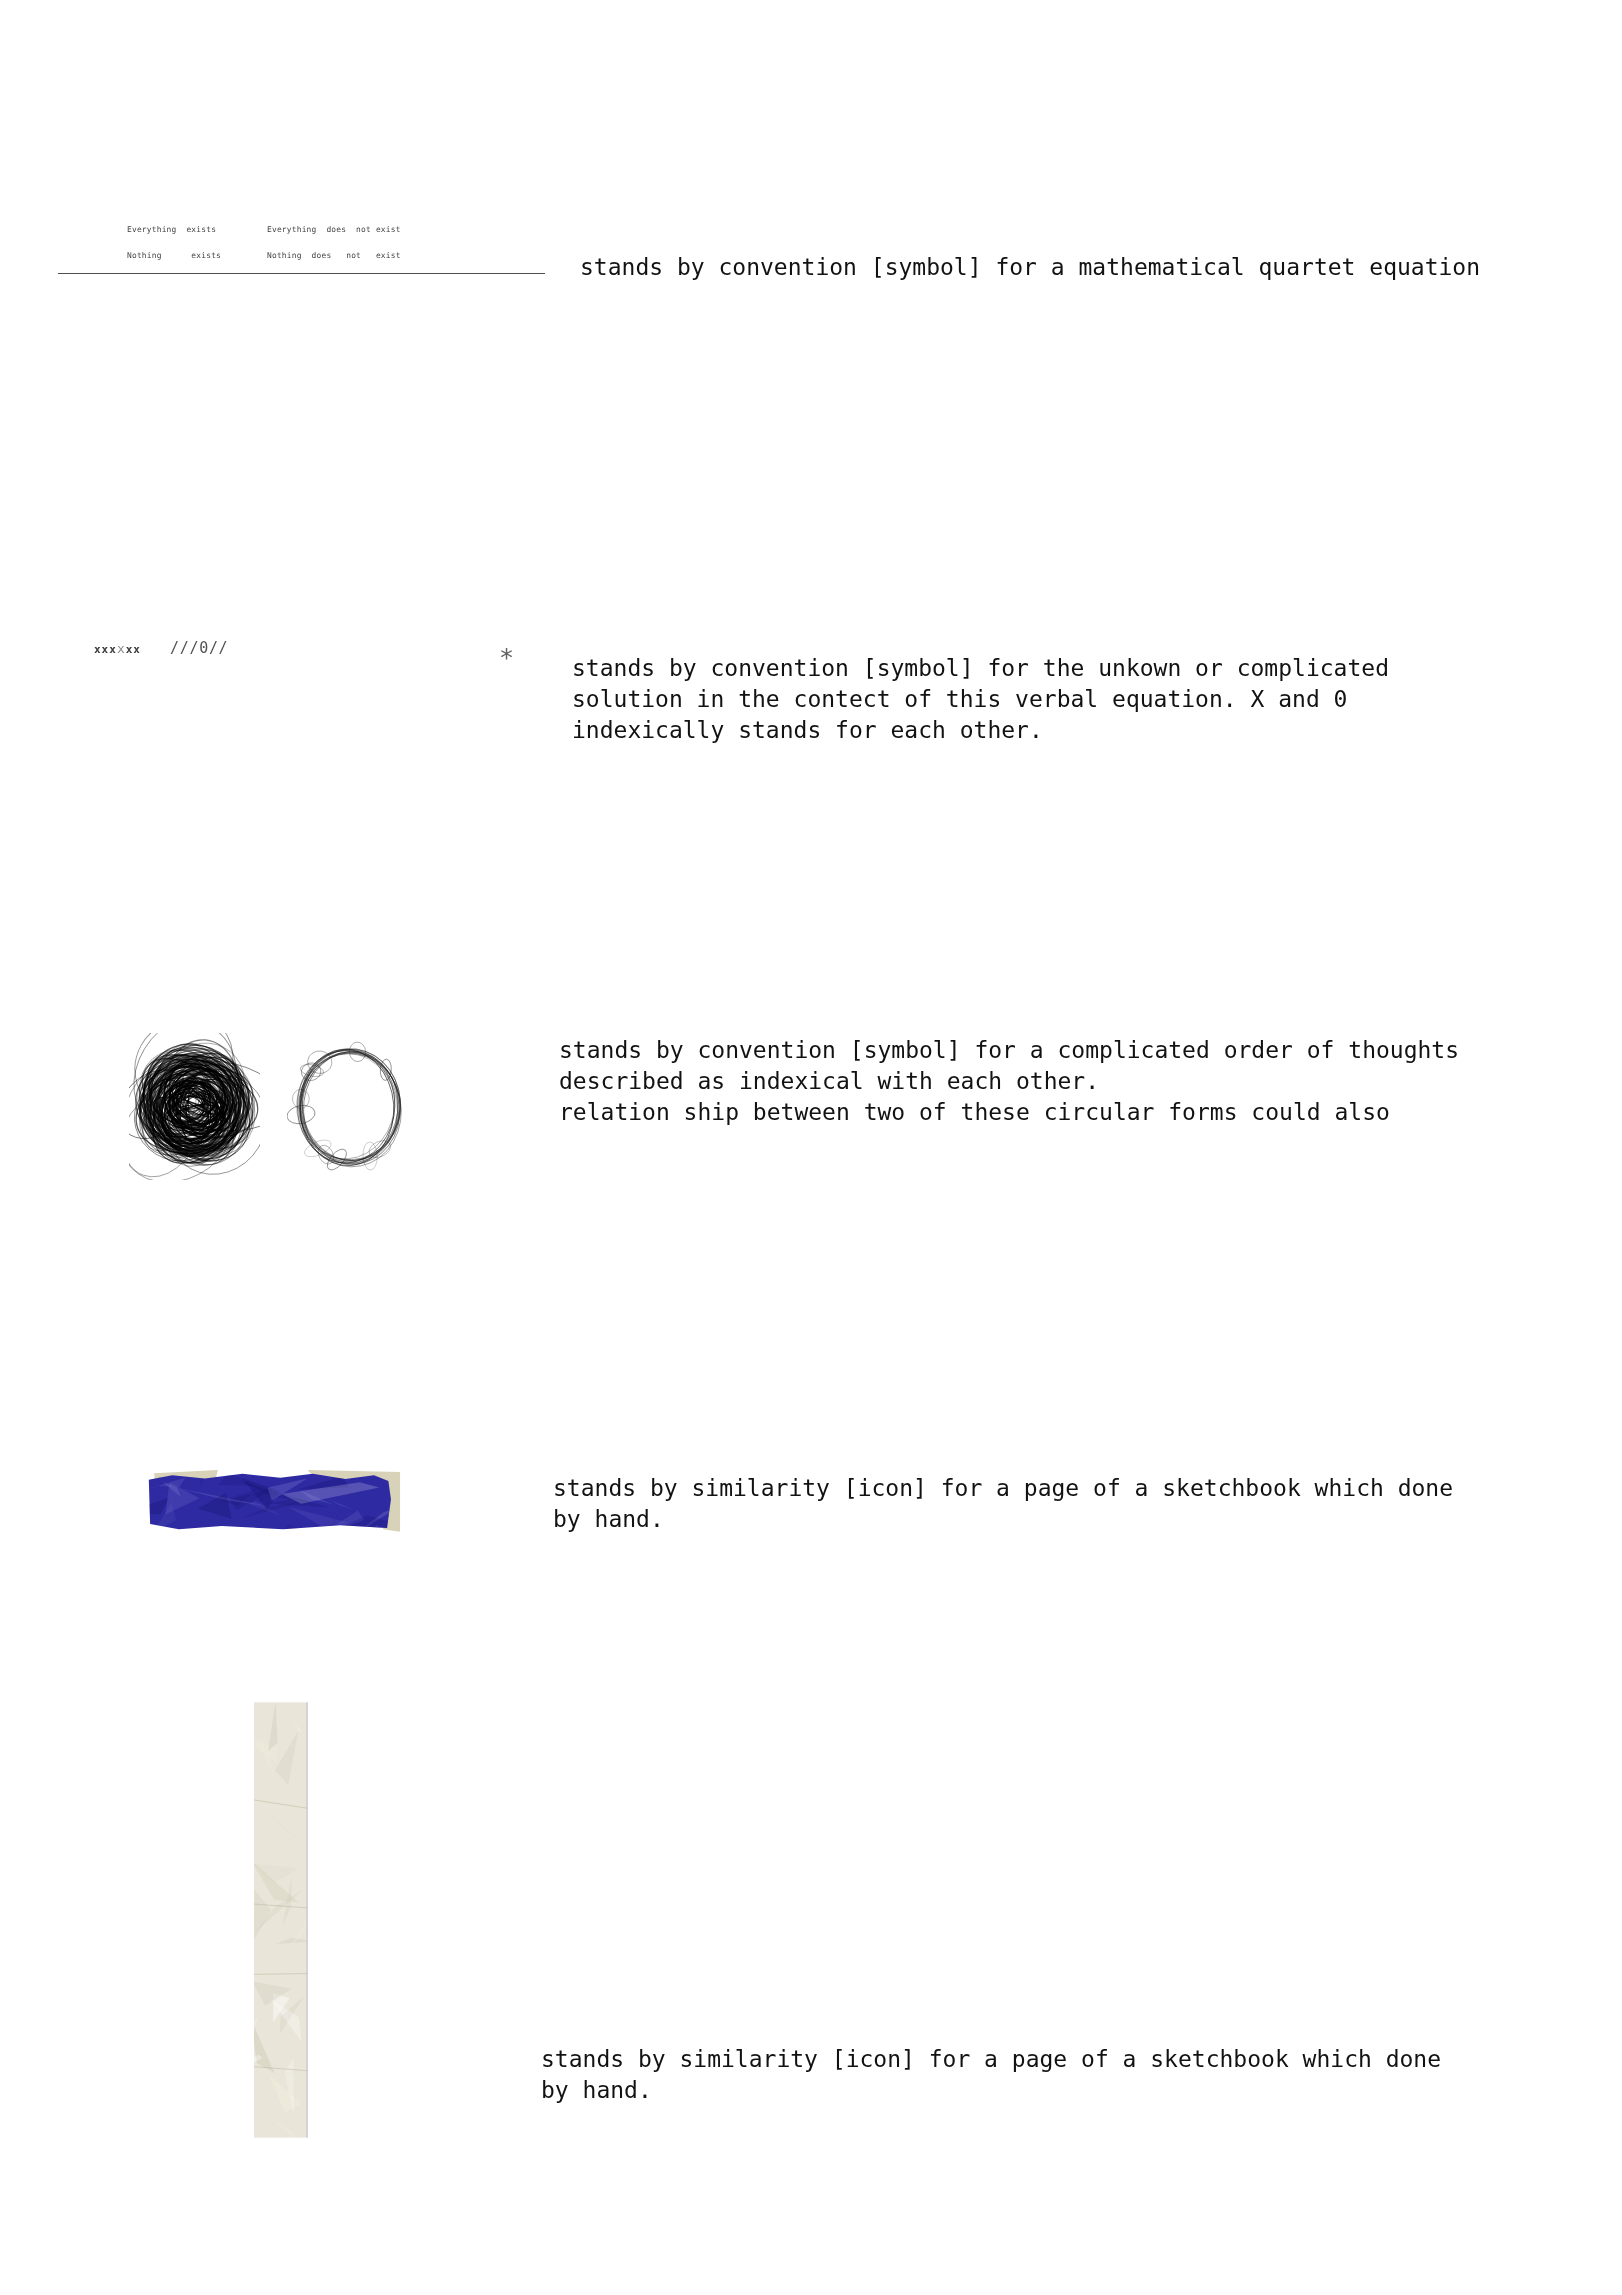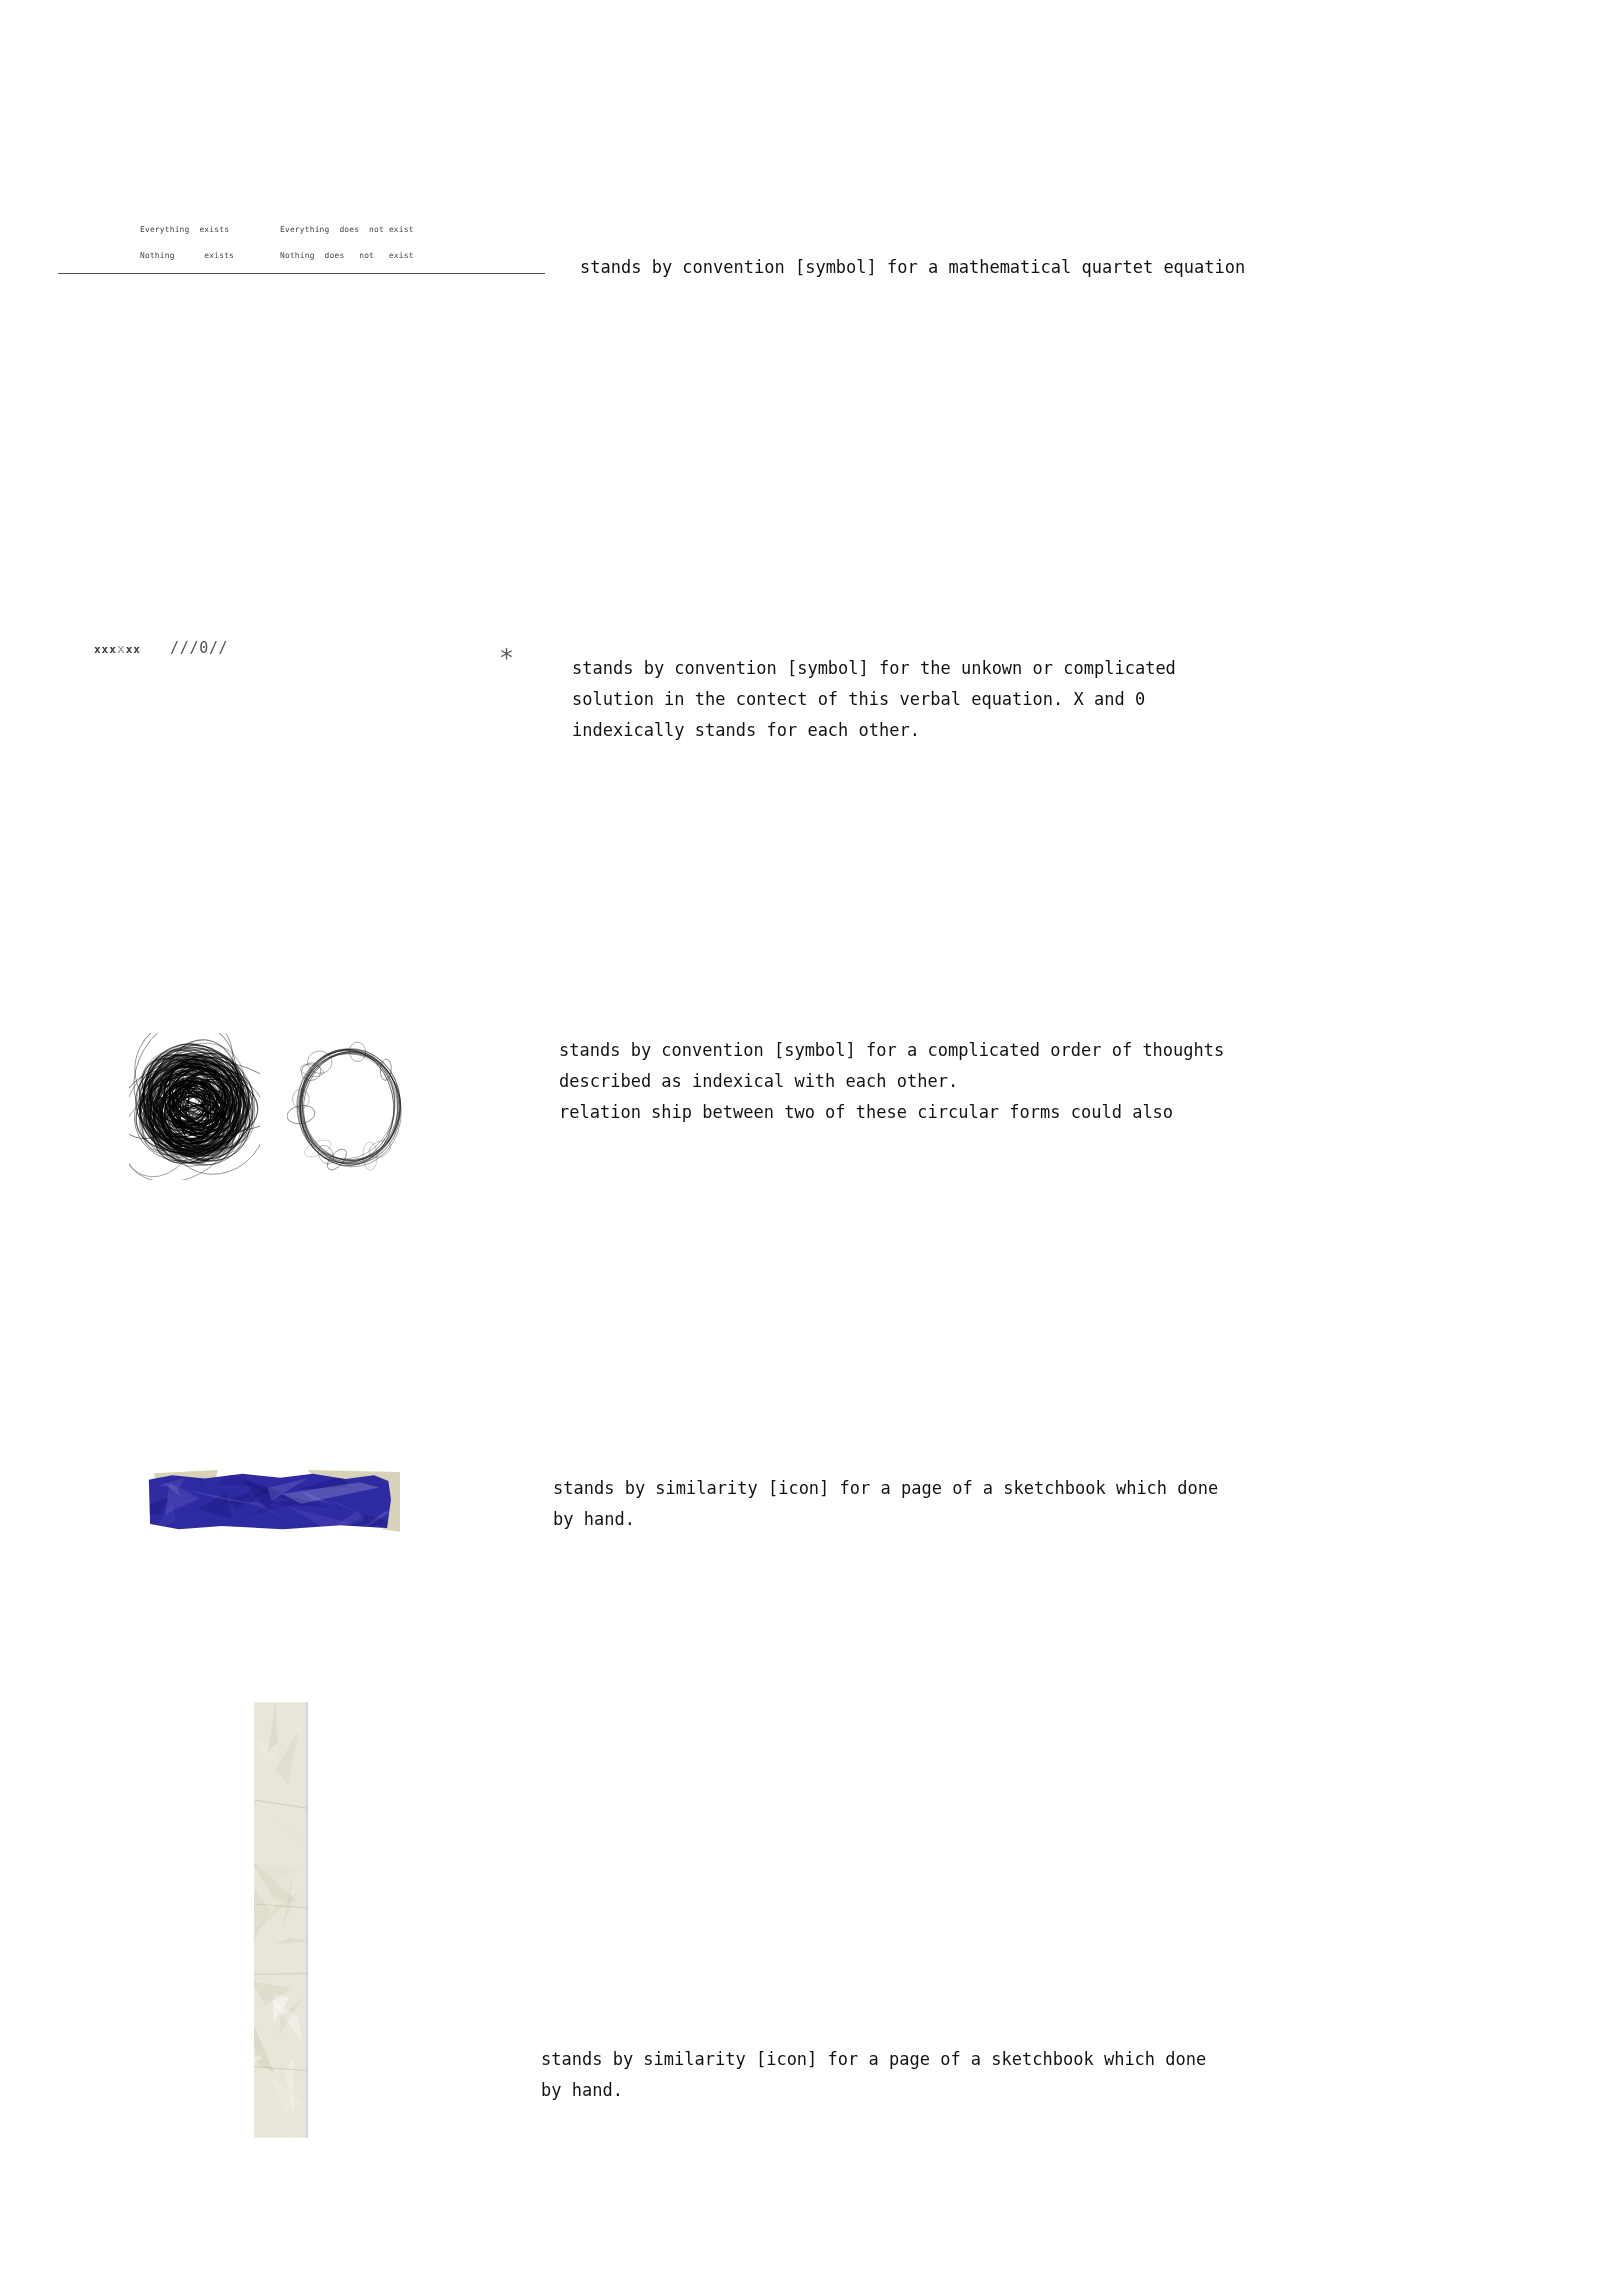--- a/index.html
+++ b/index.html
@@ -2,25 +2,25 @@
 <html style="font-size:10.5px"><head>
 <meta charset="utf-8">
 <style>
   html,body{margin:0;padding:0;}
   body{
     width:1623px;height:2295px;background:#ffffff;position:relative;overflow:hidden;
     font-family:"DejaVu Sans Mono","Liberation Mono",monospace;color:#141414;
   }
   .abs{position:absolute;}
   
-  .quartet{left:140px;top:217px;display:grid;grid-template-columns:140px auto;grid-auto-rows:26px;}
+  .quartet{left:127px;top:217px;display:grid;grid-template-columns:140px auto;grid-auto-rows:26px;}
   .qcell{font-size:7.9px;line-height:26px;letter-spacing:0.2px;color:#3f3f3f;white-space:pre;}
   .fraction-line{left:58px;top:273px;width:487px;height:1.3px;background:#4d4d4d;}
   
-  .caption{font-size:17px;line-height:31px;color:#121212;}
+  .caption{font-size:23px;line-height:31px;color:#121212;}
   .caption div{white-space:pre;}
   .cap1{left:580px;top:252px;}
   .cap2{left:572px;top:653px;}
   .cap3{left:559px;top:1035px;}
   .cap4{left:553px;top:1473px;}
   .cap5{left:541px;top:2044px;}
   
   .sym-line{left:94px;top:639px;display:flex;align-items:baseline;}
   .sym-x{font-weight:bold;font-size:11px;color:#3c3c3c;letter-spacing:1px;}
   .sym-x-light{font-weight:normal;font-size:13px;color:#8d8d8d;letter-spacing:1px;}

